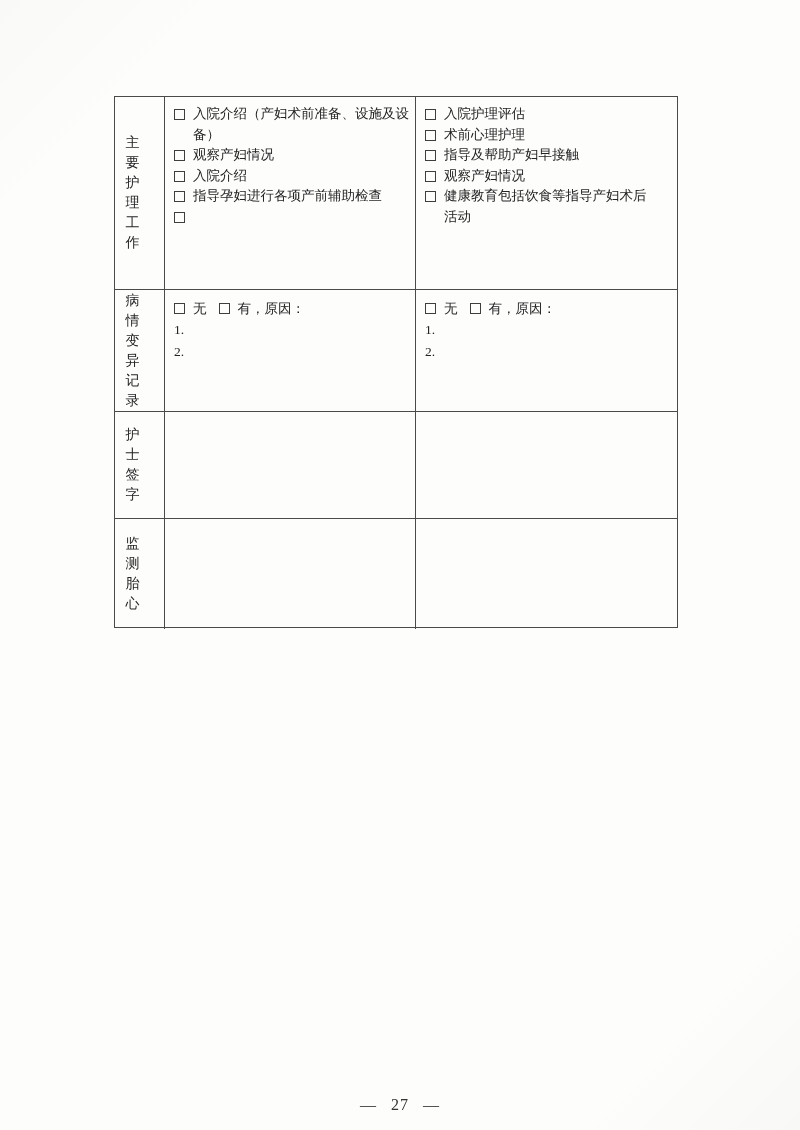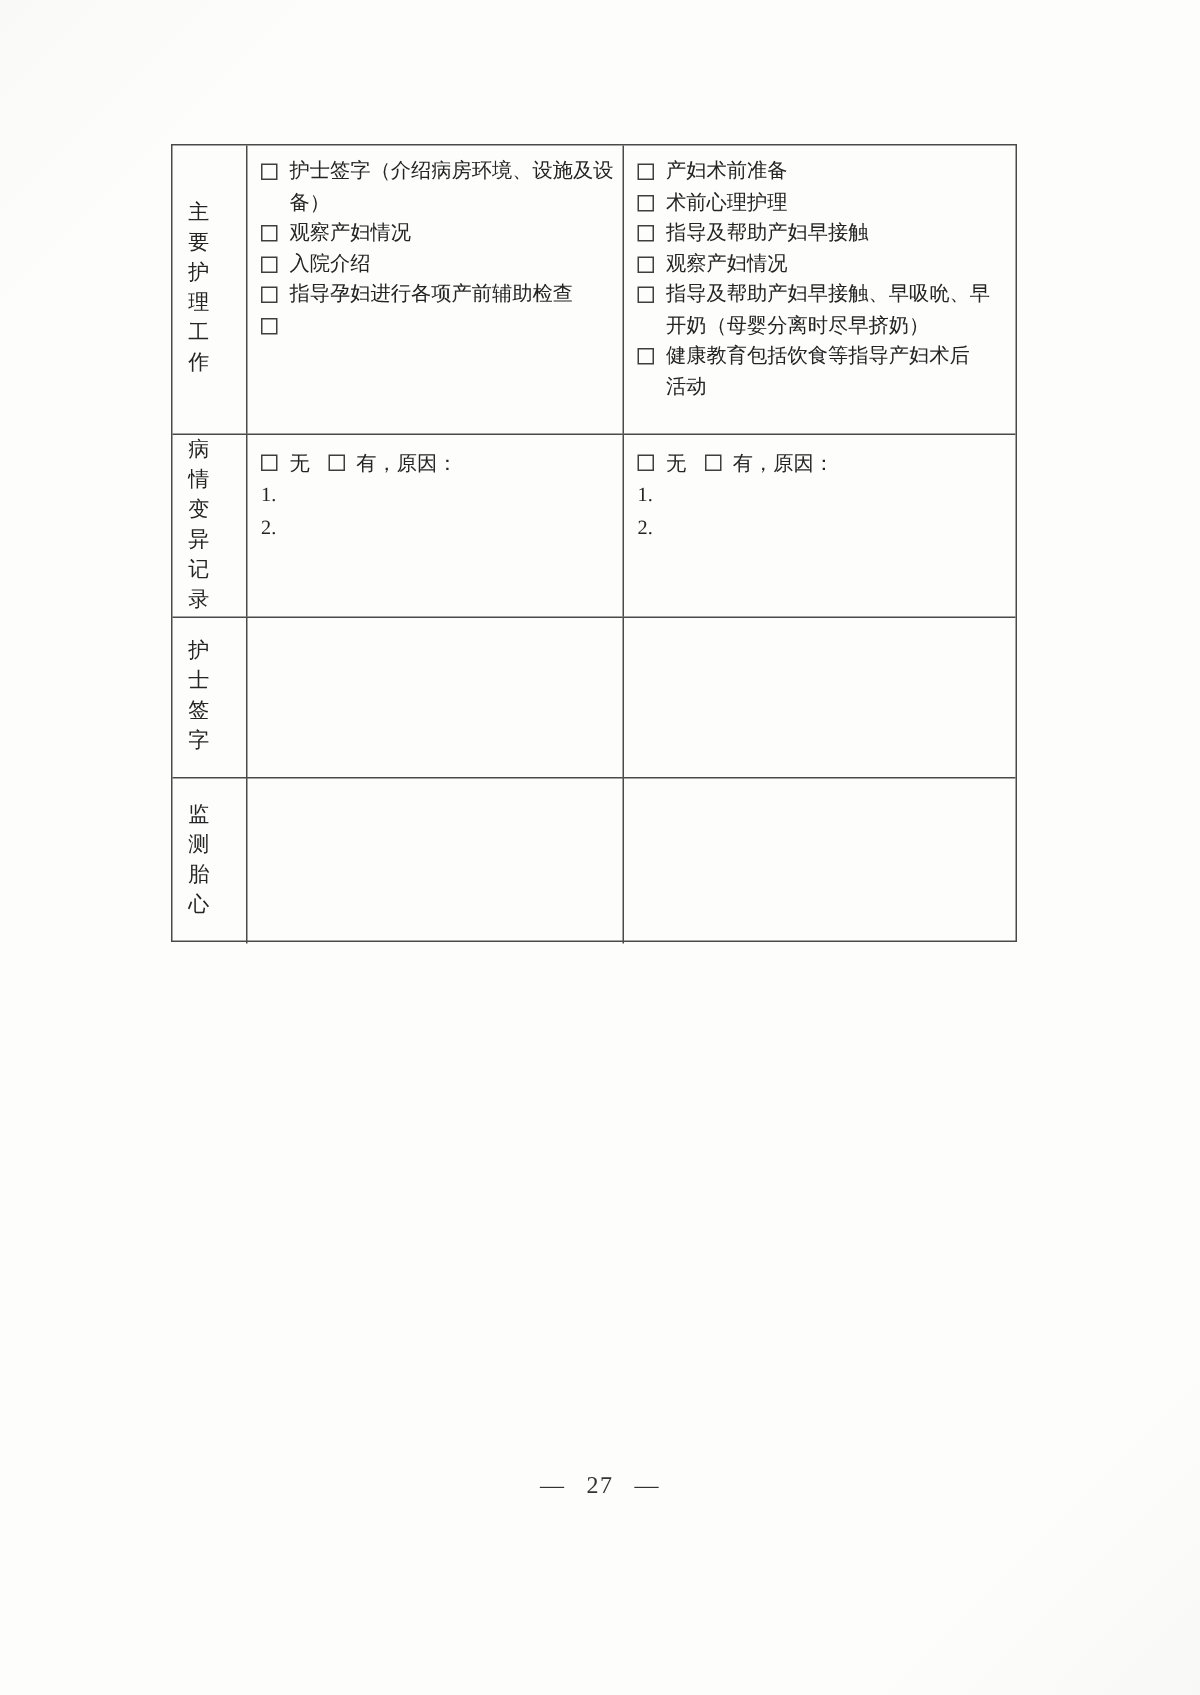--- a/index.html
+++ b/index.html
@@ -57,40 +57,40 @@
   .check-item .txt{ white-space:pre-line; }
 
   .var-line{ display:flex; align-items:flex-start; line-height:21px; margin-top:1px; }
   .var-line .cb{ margin-top:5px; }
   .var-line .gap{ width:11px; }
   .num-line{ line-height:22px; margin-left:1px; }
 
   .sig-space{ width:100%; height:100%; }
 
   .page-number{
-    position:absolute; left:0; top:982px; width:100%;
+    position:absolute; left:0; top:1096px; width:100%;
     text-align:center; font-size:16px; color:#333;
     word-spacing:9px; letter-spacing:1px;
   }
 </style>
 </head>
 <body>
 
 <div class="scan-sheen"></div>
 
 <div class="form-table">
 
   <div class="cell c1 r1 label-cell">
     <span class="label-txt">主要护理工作</span>
   </div>
 
   <div class="cell c2 r1 content-cell">
     <div class="check-item">
       <span class="cb"></span>
-      <span class="txt">护士签字（介绍病房环境、设施及设
+      <span class="txt">入院介绍（产妇术前准备、设施及设
 备）</span>
     </div>
     <div class="check-item">
       <span class="cb"></span>
       <span class="txt">观察产妇情况</span>
     </div>
     <div class="check-item">
       <span class="cb"></span>
       <span class="txt">入院介绍</span>
     </div>
@@ -99,38 +99,33 @@
       <span class="txt">指导孕妇进行各项产前辅助检查</span>
     </div>
     <div class="check-item">
       <span class="cb"></span>
     </div>
   </div>
 
   <div class="cell c3 r1 content-cell">
     <div class="check-item">
       <span class="cb"></span>
-      <span class="txt">产妇术前准备</span>
+      <span class="txt">入院护理评估</span>
     </div>
     <div class="check-item">
       <span class="cb"></span>
       <span class="txt">术前心理护理</span>
     </div>
     <div class="check-item">
       <span class="cb"></span>
       <span class="txt">指导及帮助产妇早接触</span>
     </div>
     <div class="check-item">
       <span class="cb"></span>
       <span class="txt">观察产妇情况</span>
-    </div>
-    <div class="check-item">
-      <span class="cb"></span>
-      <span class="txt">指导及帮助产妇早接触、早吸吮、早
-开奶（母婴分离时尽早挤奶）</span>
     </div>
     <div class="check-item">
       <span class="cb"></span>
       <span class="txt">健康教育包括饮食等指导产妇术后
 活动</span>
     </div>
   </div>
 
   <div class="cell c1 r2 label-cell">
     <span class="label-txt">病情变异记录</span>

